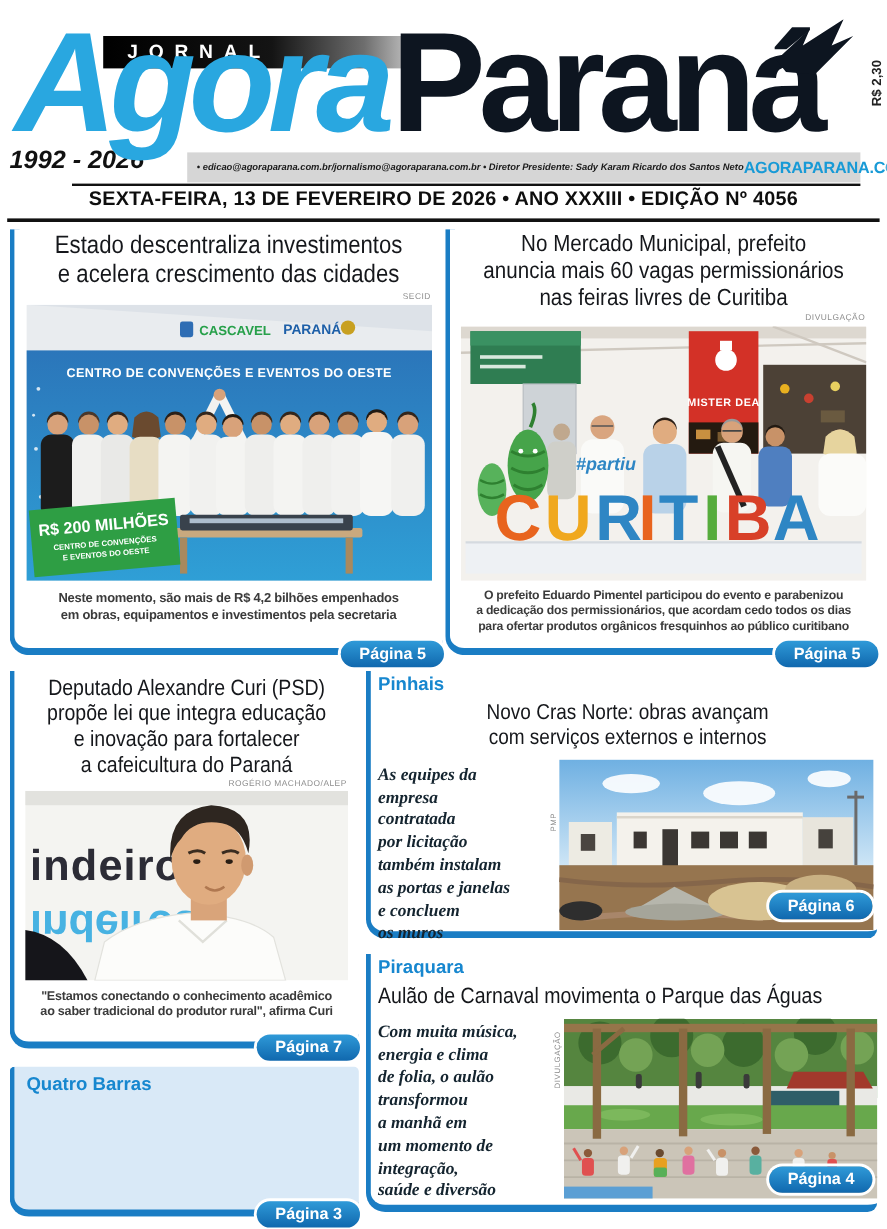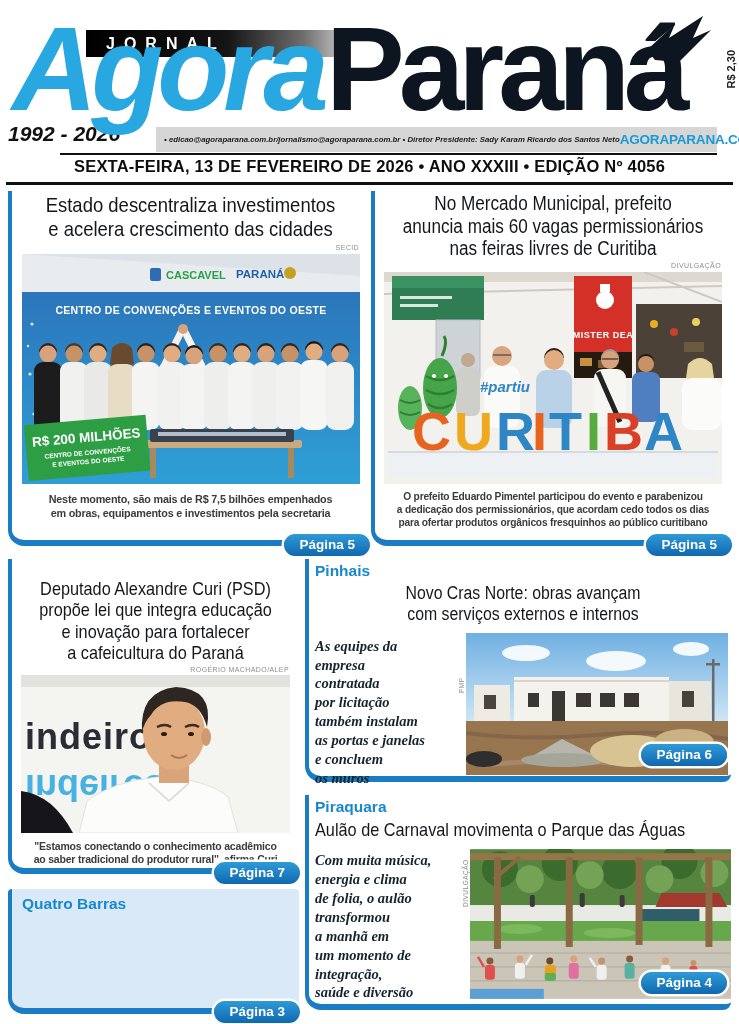--- a/index.html
+++ b/index.html
@@ -187,21 +187,21 @@
     </g>
 
     <g transform="rotate(-5 64 192)">
       <rect x="4" y="166" width="122" height="56" fill="#2e9e44"></rect>
       <text x="65" y="188" text-anchor="middle" font-size="13.5" font-weight="bold" fill="#ffffff">R$ 200 MILHÕES</text>
       <text x="65" y="201" text-anchor="middle" font-size="6.5" font-weight="bold" fill="#ffffff">CENTRO DE CONVENÇÕES</text>
       <text x="65" y="210" text-anchor="middle" font-size="6.5" font-weight="bold" fill="#ffffff">E EVENTOS DO OESTE</text>
     </g>
   </svg>
   <div class="caption" style="font-size:10.8px;margin-top:8px">
-    <div>Neste momento, são mais de R$ 7,5 bilhões empenhados</div>
+    <div>Neste momento, são mais de R$ 4,2 bilhões empenhados</div>
     <div>em obras, equipamentos e investimentos pela secretaria</div>
   </div>
   <div class="badge" style="right:-1px;bottom:-16px">Página 5</div>
 </div>
 
 <div class="box" style="left:371px;top:191px;width:360px;height:355px">
   <div class="headline" style="font-size:19.5px;margin-top:1px">
     <div>No Mercado Municipal, prefeito</div>
     <div>anuncia mais 60 vagas permissionários</div>
     <div>nas feiras livres de Curitiba</div>
@@ -296,21 +296,21 @@
   </svg>
   <div class="caption" style="font-size:10.2px;margin-top:6px">
     <div>O prefeito Eduardo Pimentel participou do evento e parabenizou</div>
     <div>a dedicação dos permissionários, que acordam cedo todos os dias</div>
     <div>para ofertar produtos orgânicos fresquinhos ao público curitibano</div>
   </div>
   <div class="badge" style="right:-1px;bottom:-16px">Página 5</div>
 </div>
 
 <div class="box" style="left:8px;top:559px;width:291px;height:315px">
-  <div class="headline" style="font-size:18.5px;margin-top:19px">
+  <div class="headline" style="font-size:18.5px;margin-top:3px">
     <div>Deputado Alexandre Curi (PSD)</div>
     <div>propõe lei que integra educação</div>
     <div>e inovação para fortalecer</div>
     <div>a cafeicultura do Paraná</div>
   </div>
   <div class="credit">ROGÉRIO MACHADO/ALEP</div>
   <svg width="269" height="158" viewBox="0 0 269 158" style="margin:2px auto 0">
     <rect width="269" height="158" fill="#f4f4f1"></rect>
     <rect x="0" y="0" width="269" height="12" fill="#e2e2de"></rect>
     <text x="4" y="74" font-size="36" font-weight="bold" fill="#2c2c36" letter-spacing="1">indeiros</text>

